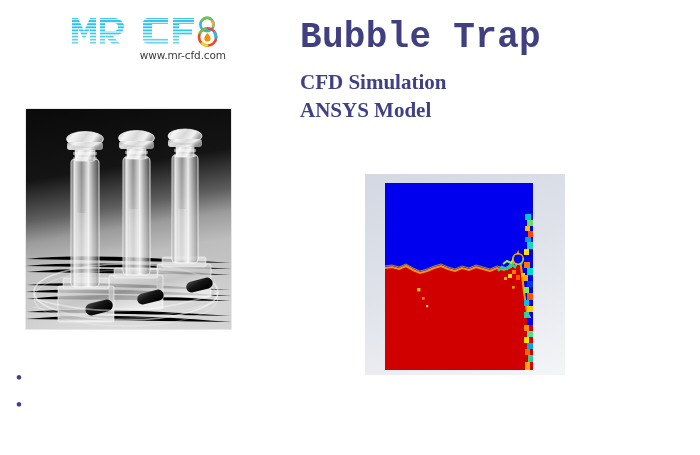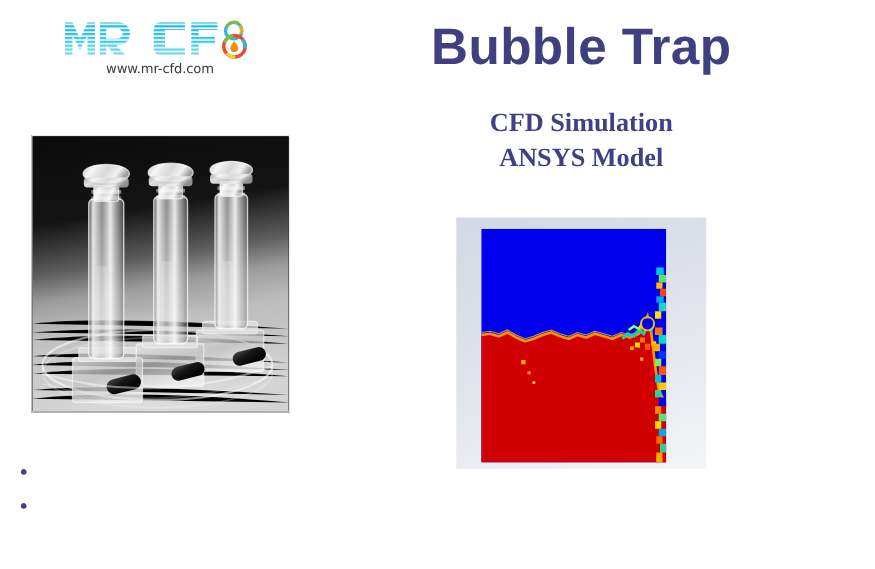--- a/index.html
+++ b/index.html
@@ -19,24 +19,24 @@
     position: absolute;
     left: 0; top: 0;
     width: 700px;
     height: 455px;
     background: #ffffff;
   }
 
   
   .logo-block {
     position: absolute;
-    left: 50px;
+    left: 70px;
     top: 14px;
     width: 156px;
-    text-align: center;
+    text-align: right;
   }
   .logo-mark {
     position: relative;
     height: 34px;
     width: 156px;
     display: block;
   }
   .logo-contact {
     margin-top: 1px;
     font-family: "DejaVu Sans", sans-serif;
@@ -45,34 +45,34 @@
     color: #3a3a3a;
     letter-spacing: -0.1px;
   }
 
   
   .main-title {
     position: absolute;
     left: 300px;
     top: 14px;
     width: 330px;
-    text-align: center;
-    font-family: Liberation Sans, sans-serif;
+    text-align: left;
+    font-family: Liberation Mono, monospace;
     font-weight: bold;
-    font-size: 41px;
+    font-size: 36px;
     line-height: 47px;
     color: #404080;
     letter-spacing: 0.3px;
   }
   .sub-title {
     position: absolute;
     left: 300px;
-    top: 84px;
+    top: 68px;
     width: 330px;
-    text-align: center;
+    text-align: left;
     font-family: "Liberation Serif", serif;
     font-weight: bold;
     font-size: 21px;
     line-height: 28px;
     color: #3f4085;
   }
 
   
   .photo-frame {
     position: absolute;

